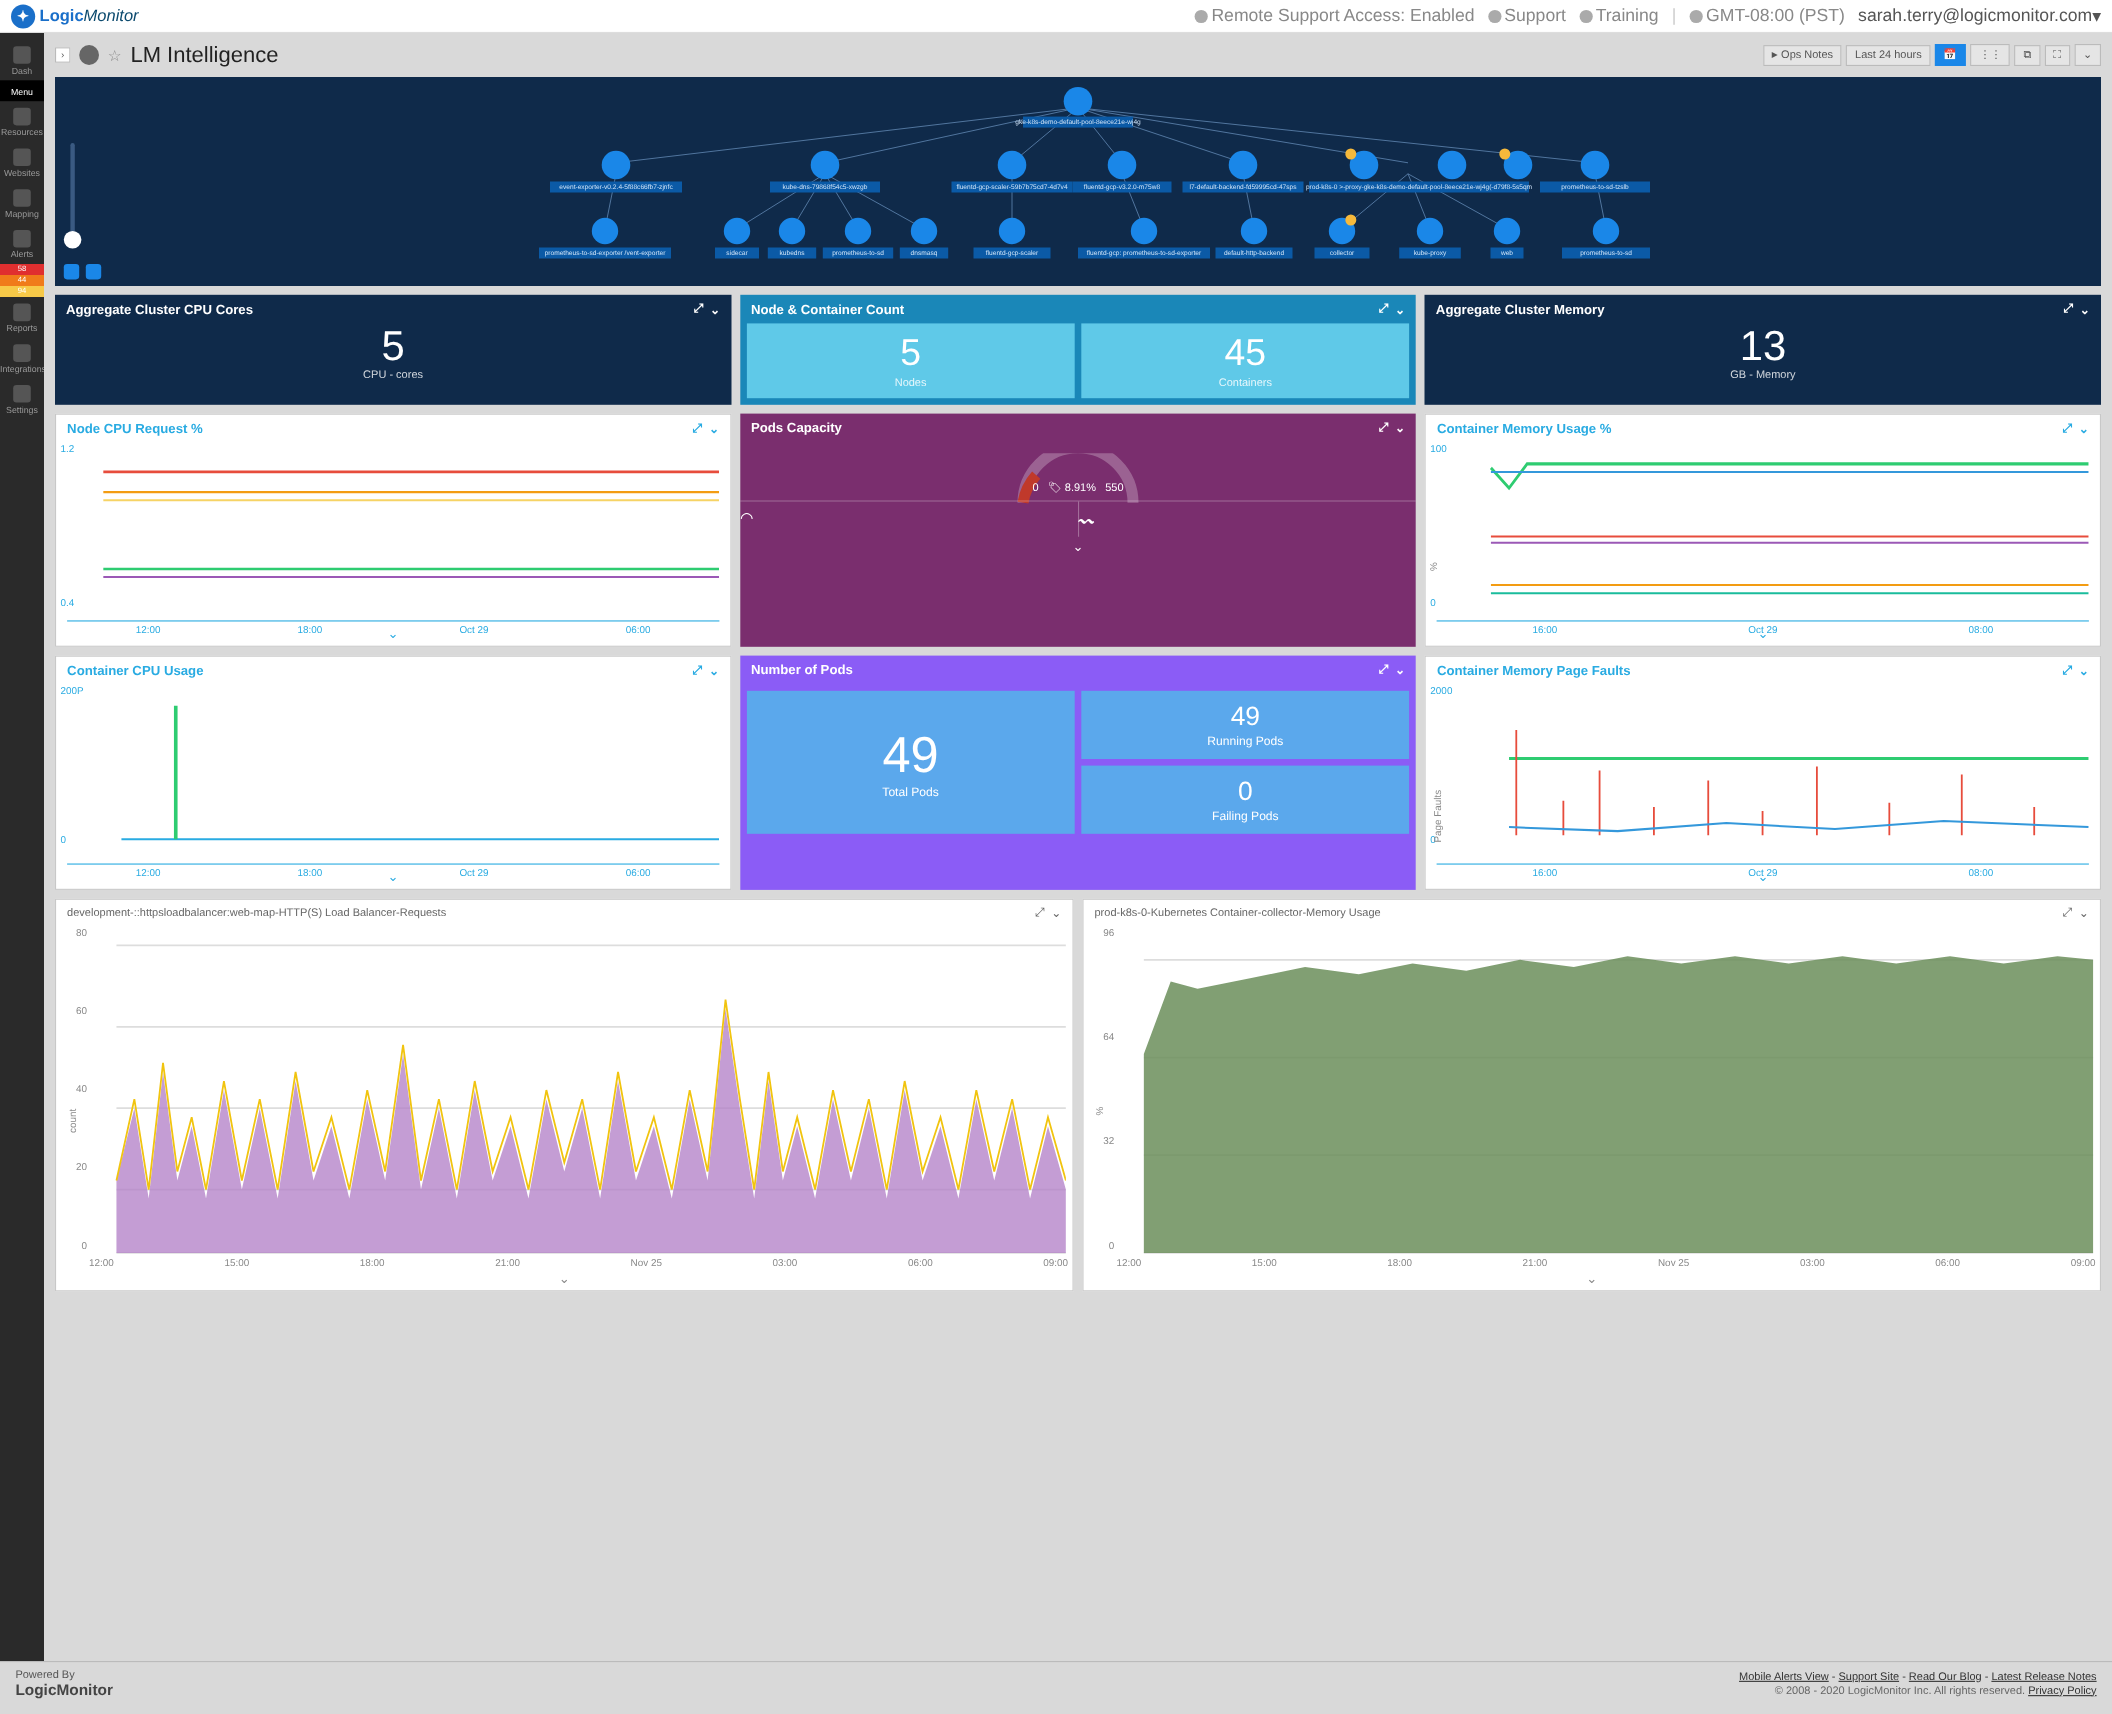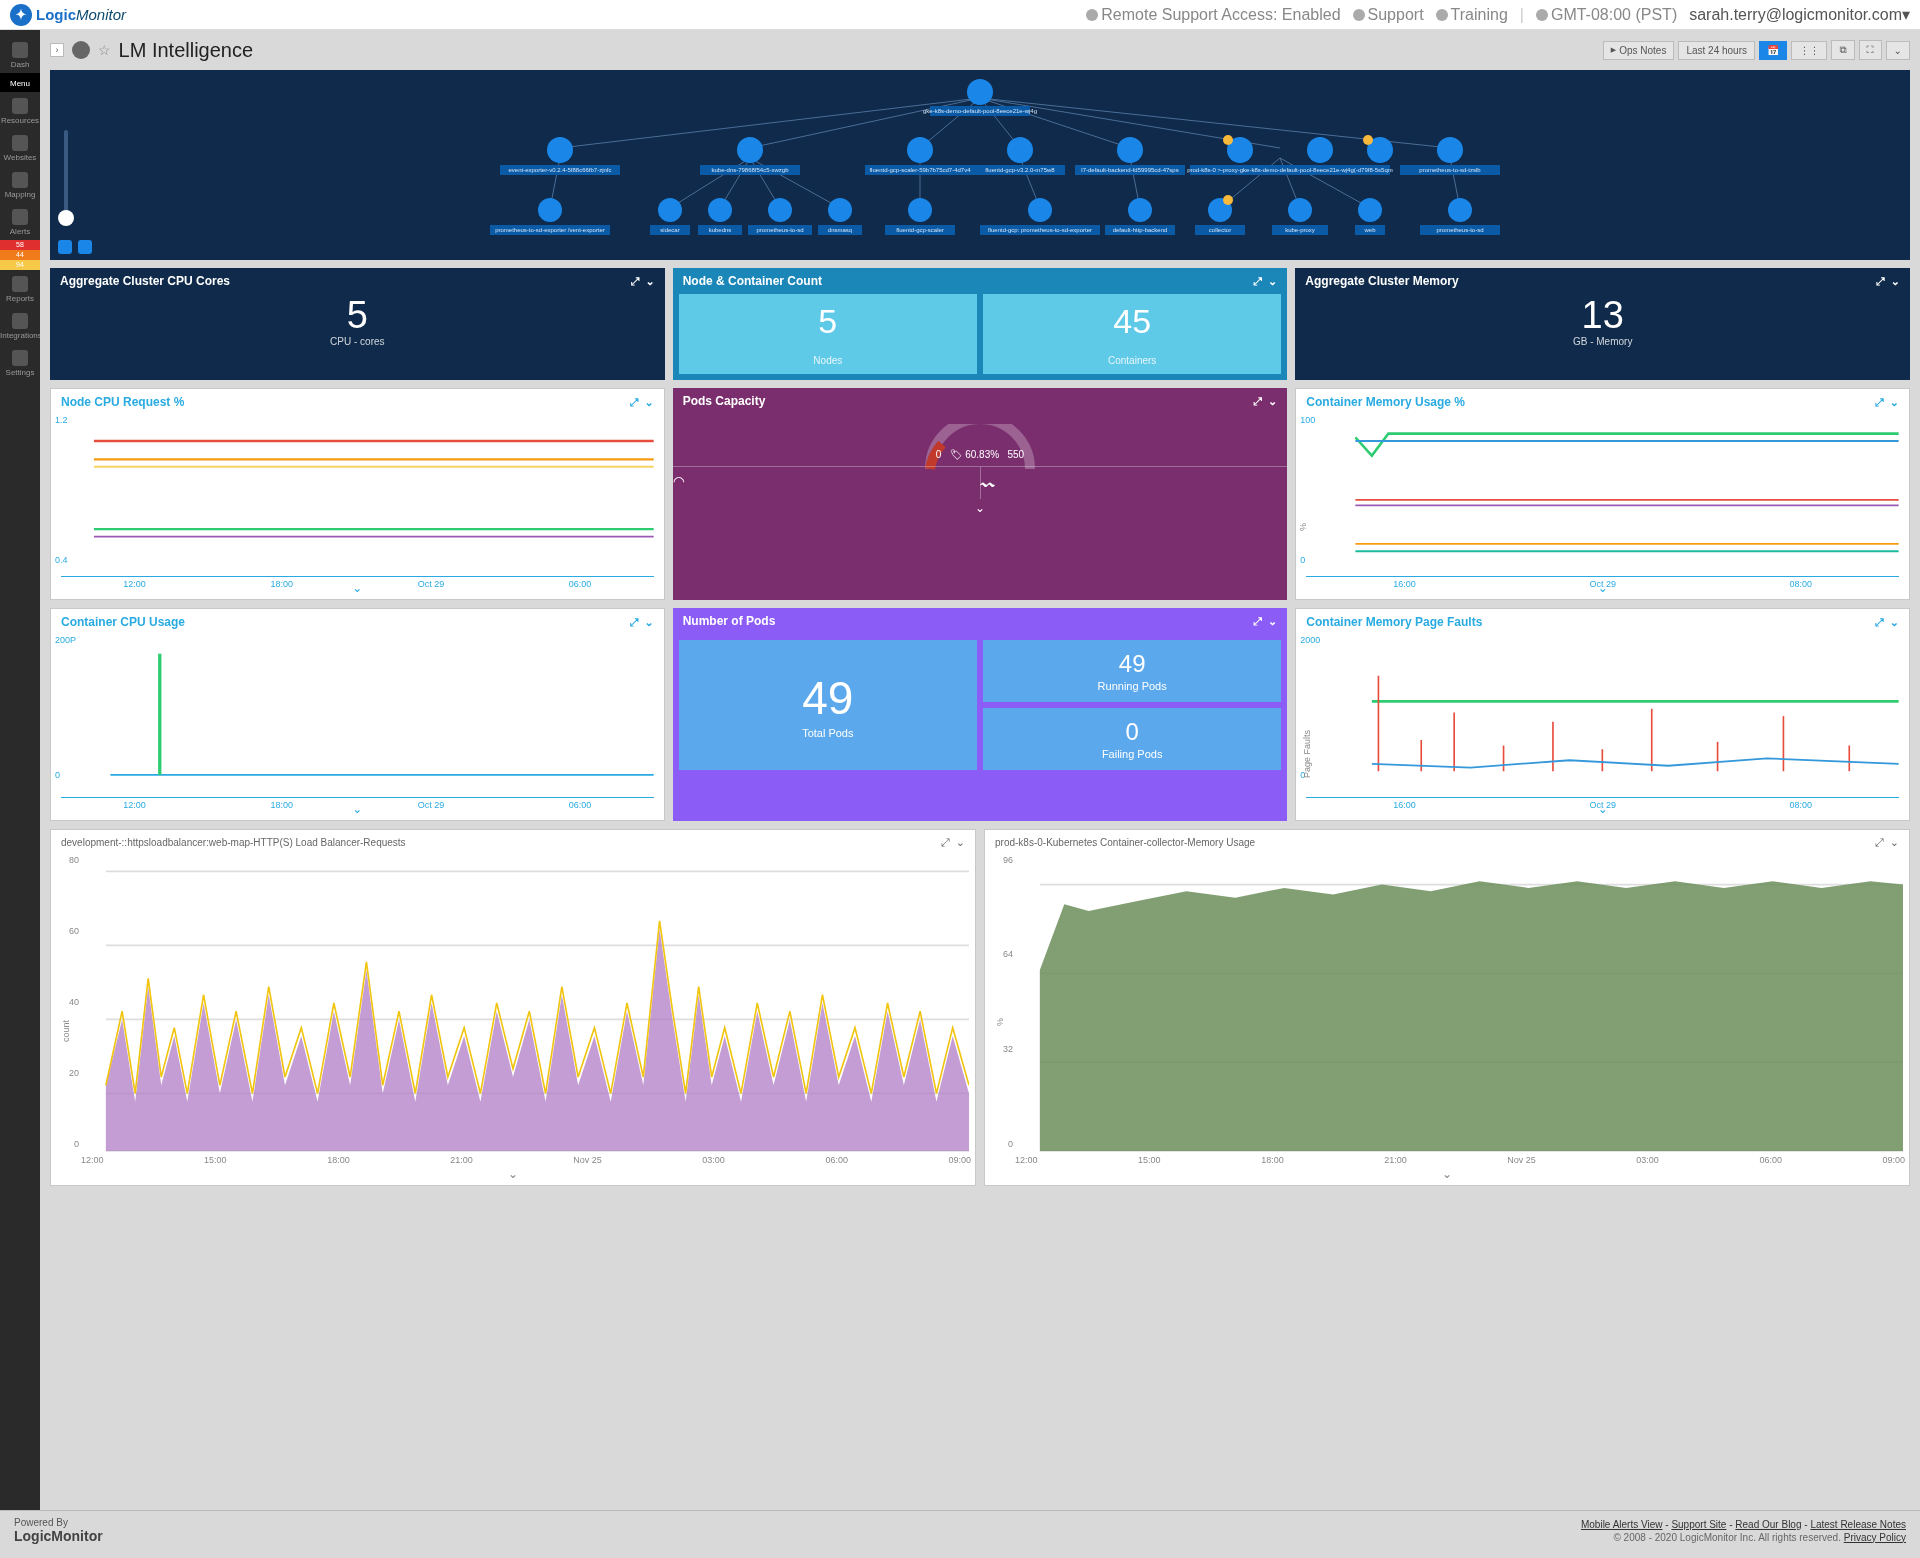--- a/index.html
+++ b/index.html
@@ -61,21 +61,21 @@
 .topo .mini-icons span { width: 14px; height: 14px; background: #1a87e8; border-radius: 3px; display: inline-block; }
 
 
 .bignum { text-align: center; padding: 2px 0 6px; }
 .bignum .val { font-size: 38px; font-weight: 300; line-height: 1; }
 .bignum .lbl { font-size: 10px; opacity: .8; margin-top: 2px; }
 .split2 { display: grid; grid-template-columns: 1fr 1fr; gap: 6px; padding: 0 6px 6px; }
 .split2 .cell { text-align: center; padding: 8px 0; }
 .split2.teal .cell { background: #5fc9e8; }
 .cell .val { font-size: 34px; font-weight: 300; }
-.cell .lbl { font-size: 10px; opacity: .85; margin-top: 14px; }
+.cell .lbl { font-size: 10px; opacity: .85; margin-top: 2px; }
 
 
 .mini { position: relative; height: 92px; }
 .mini svg { width: 100%; height: 100%; }
 .axis-lbl-row { display: flex; justify-content: space-around; font-size: 9px; color: #29abe2; border-top: 1px solid #29abe2; padding-top: 2px; }
 .yaxis { position: absolute; left: 4px; top: 0; font-size: 9px; color: #29abe2; }
 .yaxis.bottom { top: auto; bottom: 16px; }
 
 
 .gauge-wrap { text-align: center; padding: 10px 0 0; }
@@ -374,21 +374,21 @@
               <span>⌄</span>
             </div>
           </div>
         <div class="gauge-wrap">
           <svg width="160" height="50" viewBox="0 0 160 50">
             <path d="M30 45 A50 50 0 0 1 130 45" fill="none" stroke="rgba(255,255,255,.25)" stroke-width="10"></path>
             <path d="M30 45 A50 50 0 0 1 42 20" fill="none" stroke="#c0392b" stroke-width="10"></path>
           </svg>
           <div style="margin-top:-28px;font-size:10px;">
             <span>0</span>
-            &nbsp;&nbsp;🏷 <span>60.83%</span>&nbsp;&nbsp;
+            &nbsp;&nbsp;🏷 <span>8.91%</span>&nbsp;&nbsp;
             <span>550</span>
           </div>
         </div>
         <div class="gauge-sub">
           <div>◠</div>
           <div>〰</div>
         </div>
         <div style="text-align:center;color:#fff;padding:2px 0 4px;cursor:pointer">⌄</div>
       </div>
 

